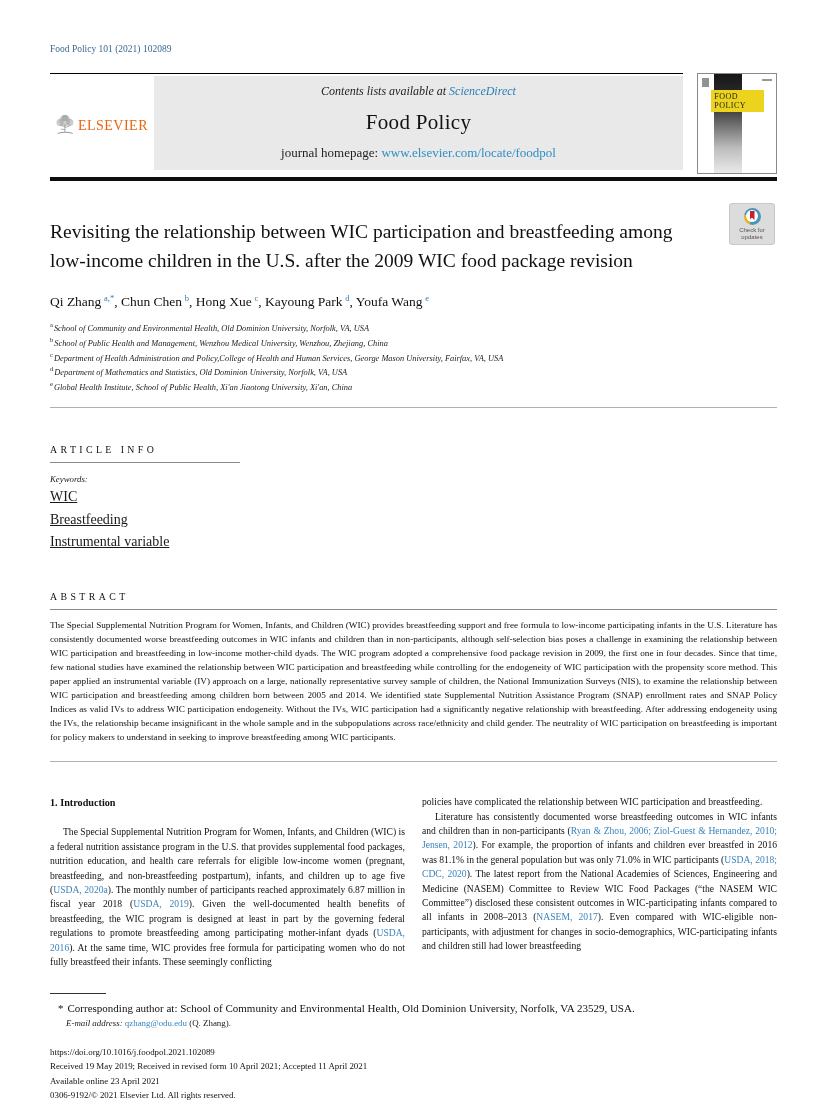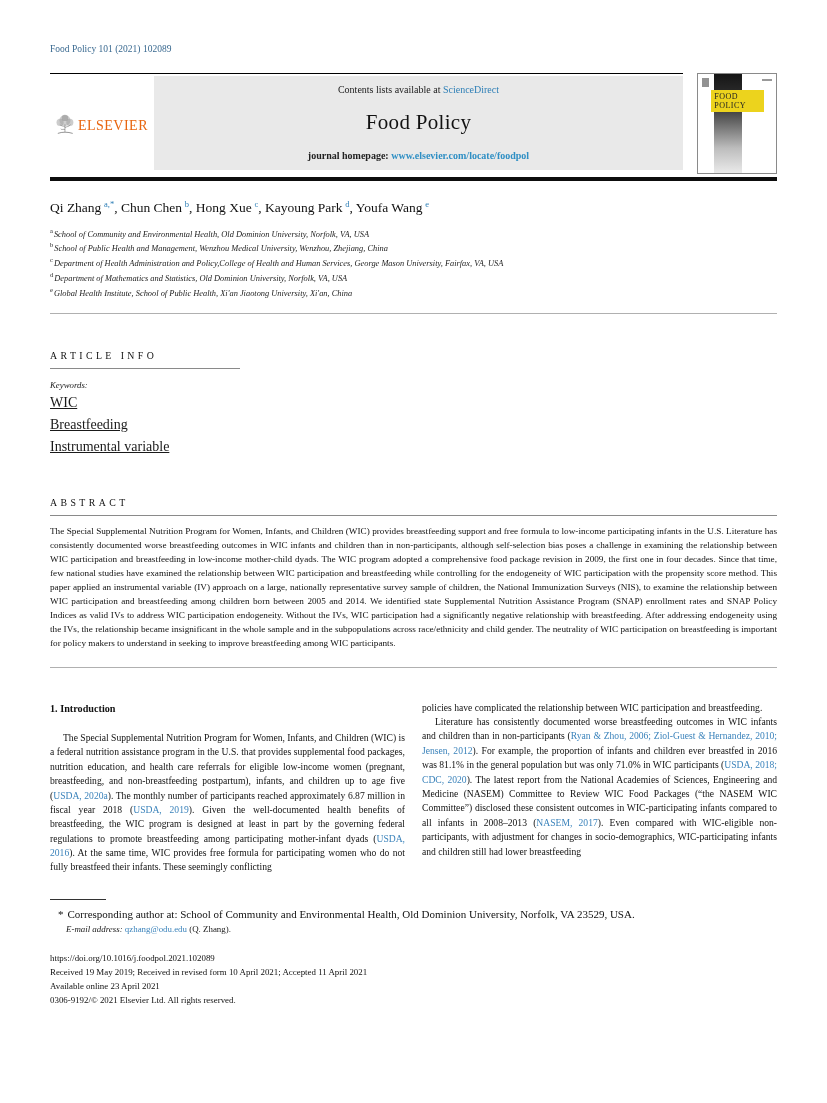--- a/index.html
+++ b/index.html
@@ -19,23 +19,23 @@
   
   .header-row { display:flex; margin-top:19px; }
   .header-main { flex:1; border-top:1.5px solid #000; display:flex; align-items:stretch; }
   .logo-box { width:104px; padding:4px 6px 2px 2px; display:flex; flex-direction:row; align-items:center; justify-content:flex-end; }
   .logo-tree { width:78px; height:72px; }
   .logo-word { font-size:14px; letter-spacing:0.5px; color:#e8650f; font-family:"Liberation Serif",serif; margin-top:1px; }
   .gray-box {
     flex:1; background:#e9e9e9; margin:2px 0 4px 0; padding:8px 10px 9px 10px;
     display:flex; flex-direction:column; justify-content:space-between; text-align:center;
   }
-  .contents-line { font-size:10px; color:#222; }
+  .contents-line { font-size:12px; color:#222;font-style:italic; }
   .journal-name { font-size:21px; color:#111; letter-spacing:0.3px; }
-  .homepage-line { font-size:10px; color:#222;font-weight:bold; }
+  .homepage-line { font-size:13px; color:#222; }
   .blue-link { color:#2f8fc4; }
   .steel-link { color:#2e7fb6; }
   .cover-box {
     width:80px; height:101px; margin-left:14px; border:1px solid #8a8a8a; background:#fff;
     position:relative; overflow:hidden; flex-shrink:0;
   }
   .cover-band { position:absolute; left:20%; top:0; width:36%; height:100%;
     background:linear-gradient(#161616 0%, #3a3a3a 35%, #bdbdbd 75%, #eaeaea 100%); }
   .cover-label { position:absolute; left:17%; top:16%; width:68%; background:#ecd31d;
     padding:2px 3px; font-size:8px; line-height:1.15; letter-spacing:0.5px; color:#222; }
@@ -131,20 +131,31 @@
     </div>
     <div class="cover-box">
       <div class="cover-band"></div>
       <div class="cover-minilogo"></div>
       <div class="cover-miniline"></div>
       <div class="cover-label">FOOD POLICY</div>
     </div>
   </div>
   <div class="thick-bar"></div>
 
+  <div class="title-wrap">
+    <h1 class="article-title">Revisiting the relationship between WIC participation and breastfeeding among low-income children in the U.S. after the 2009 WIC food package revision</h1>
+    <div class="check-badge">
+      <span class="check-ring">
+          <span class="check-inner">
+            <span class="check-ribbon"></span>
+          </span>
+        </span>
+      <span class="check-text">Check for updates</span>
+    </div>
+  </div>
 
   <div class="authors-line">
     <span><span>Qi Zhang</span> <sup>a,*</sup><span>, </span></span>
     <span><span>Chun Chen</span> <sup>b</sup><span>, </span></span>
     <span><span>Hong Xue</span> <sup>c</sup><span>, </span></span>
     <span><span>Kayoung Park</span> <sup>d</sup><span>, </span></span>
     <span><span>Youfa Wang</span> <sup>e</sup><span></span></span>
   </div>
 
   <div class="affil-list">

